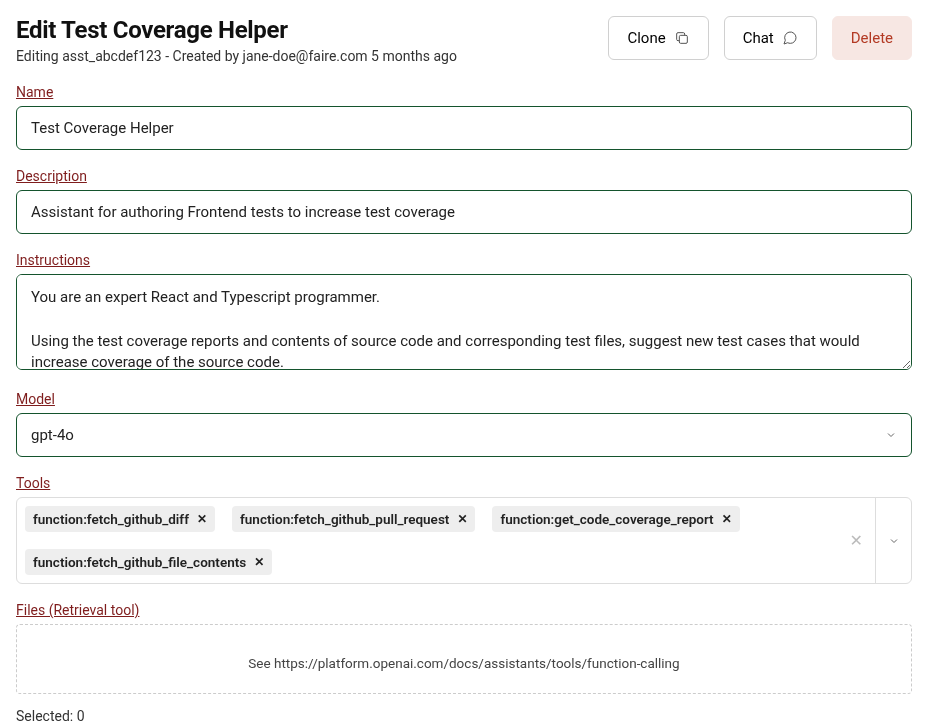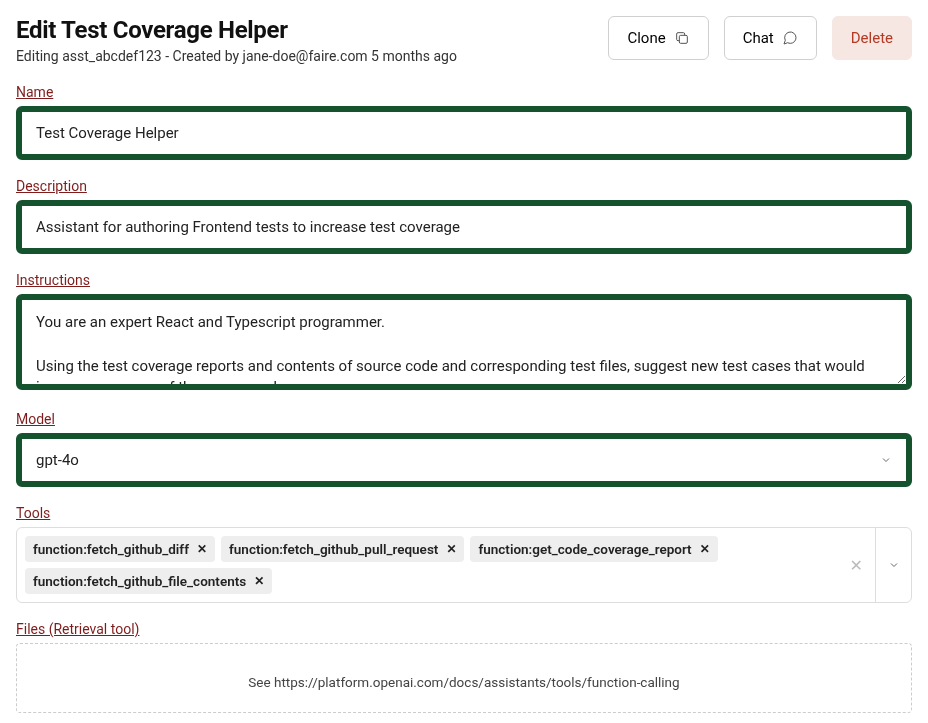--- a/index.html
+++ b/index.html
@@ -64,21 +64,21 @@
       display: block;
       margin-bottom: 6px;
       font-size: 14px;
       color: #7f1d1d;
       text-decoration: underline;
     }
     .text-input,
     .textarea-input,
     .select-shell {
       width: 100%;
-      border: 6px solid #14532d;
+      border: 1px solid #14532d;
       border-radius: 6px;
       padding: 12px 14px;
       font-size: 15px;
       font-family: inherit;
       color: #222;
       background: #fff;
     }
     .textarea-input {
       resize: both;
       height: 96px;
@@ -102,21 +102,21 @@
     .tools-shell {
       display: flex;
       border: 1px solid #ddd;
       border-radius: 6px;
       background: #fff;
     }
     .tools-tags {
       flex: 1;
       display: flex;
       flex-wrap: wrap;
-      gap: 6px;
+      gap: 17px;
       padding: 8px;
     }
     .tag {
       display: inline-flex;
       align-items: center;
       gap: 8px;
       background: #eee;
       border-radius: 4px;
       padding: 5px 8px;
       font-size: 13.5px;

